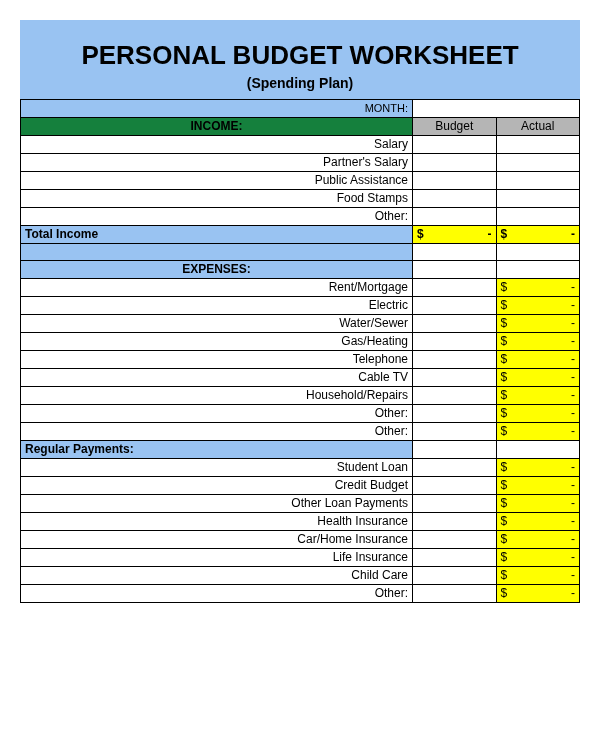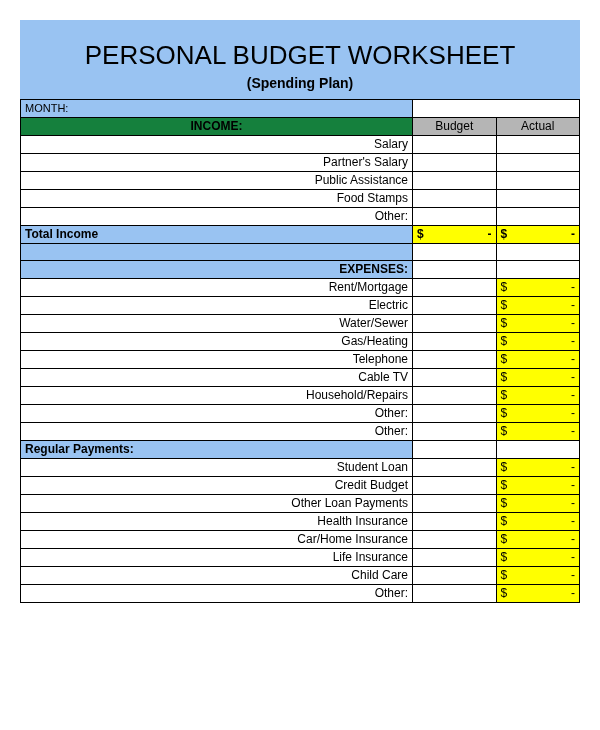--- a/index.html
+++ b/index.html
@@ -1,25 +1,25 @@
 <!DOCTYPE html>
 <html><head>
   <meta charset="utf-8">
   <style>
     * { box-sizing: border-box; margin: 0; padding: 0; }
     body { font-family: Arial, sans-serif; background: #fff; padding: 20px; width: 600px; }
     .sheet { width: 560px; margin: 0 auto; }
     .title-block { background: #99c3f2; text-align: center; padding: 12px 0 0 0; }
-    .title { font-size: 26px; font-weight: normal; padding: 8px 0 4px 0; }
+    .title { font-size: 26px; font-weight: bold; padding: 8px 0 4px 0; }
     .subtitle { font-size: 14px; font-weight: bold; padding: 0 0 8px 0; }
     table { width: 100%; border-collapse: collapse; table-layout: fixed; }
     td { border: 1px solid #000; height: 17px; font-size: 12px; padding: 0 4px; line-height: 17px; overflow: hidden; white-space: nowrap; }
     .col-label { width: 54%; text-align: right; }
     .col-val { width: 23%; }
-    .hdr-month { width: 54%; text-align: left; font-size: 11px; }
+    .hdr-month { width: 54%; text-align: right; font-size: 11px; }
     .hdr-row td { background: #99c3f2; }
     .colhdr-row td { background: #b5b5b5; text-align: center; }
     .section-row td { background: #99c3f2; font-weight: bold; text-align: left; }
     .section-row .col-val { background: #fff; font-weight: normal; }
     .total-row td.col-label { background: #99c3f2; font-weight: bold; text-align: left; }
     .total-row td.col-val { background: #ffff00; font-weight: bold; }
     .spacer-row td { background: #fff; height: 17px; }
     .spacer-row td:first-child { background: #99c3f2; }
     .yellow { background: #ffff00; }
     .money { position: relative; }
@@ -85,21 +85,21 @@
           </td>
     </tr>
 
     <tr class="spacer-row">
           <td></td>
           <td class="col-val"></td>
           <td class="col-val"></td>
         </tr>
 
     <tr class="section-row">
-          <td class="col-label" style="text-align:right;margin-top:29px;">EXPENSES:</td>
+          <td class="col-label" style="text-align:center;margin-top:29px;">EXPENSES:</td>
           <td class="col-val"></td>
           <td class="col-val"></td>
         </tr>
 
     <tr>
           <td class="col-label">Rent/Mortgage</td>
           <td class="col-val"></td>
           <td class="col-val yellow money">
             <span class="money-s">$</span>
             <span class="money-d">-</span>

